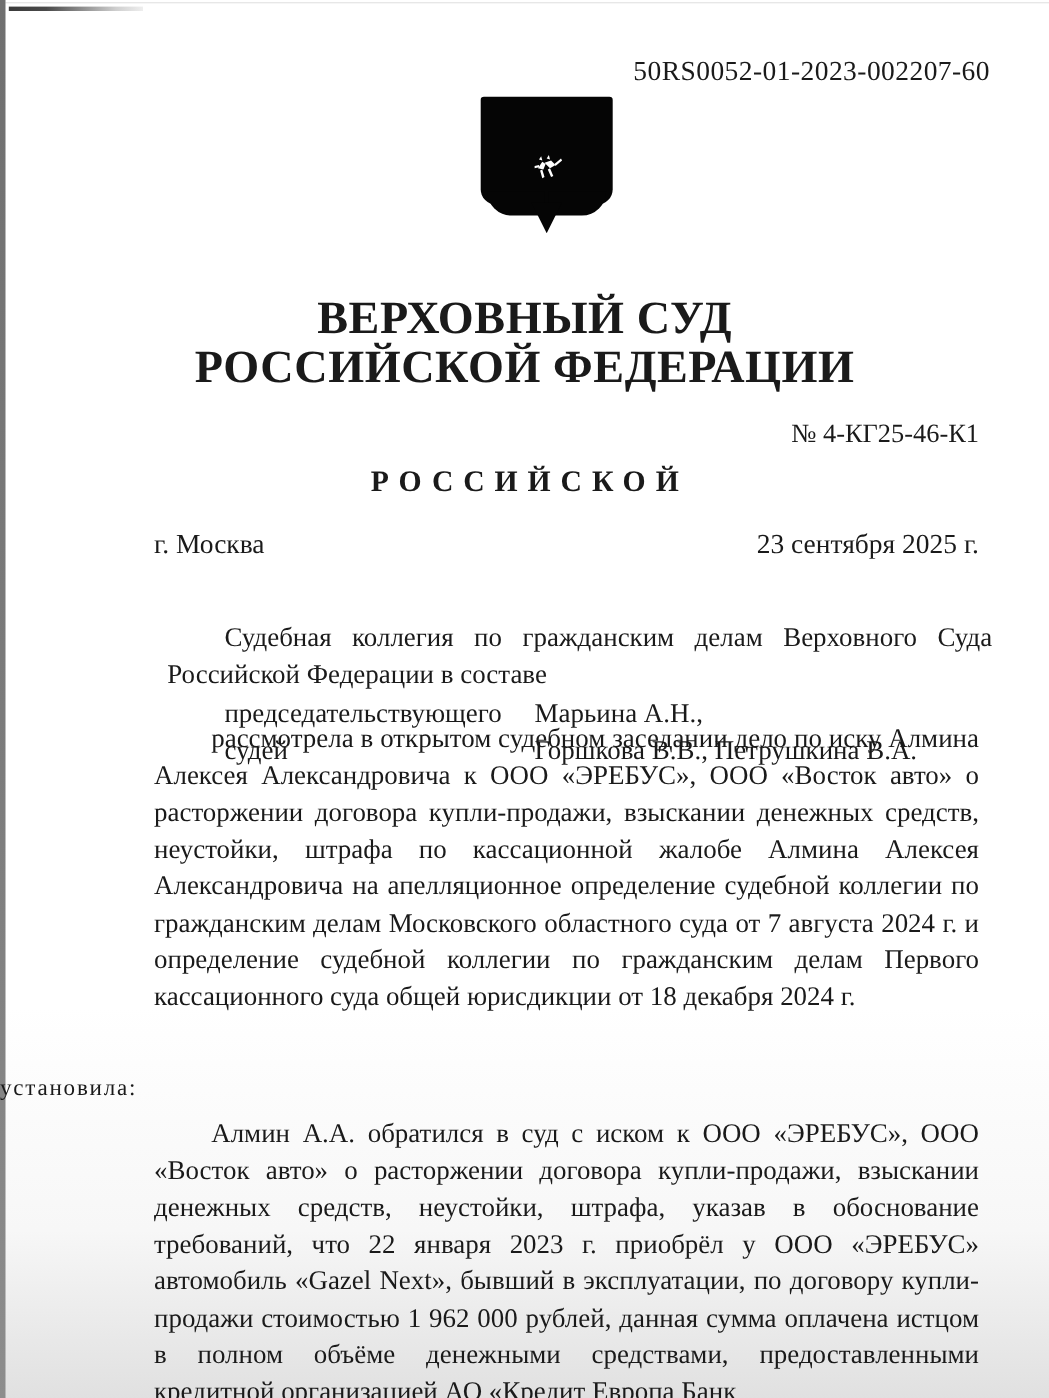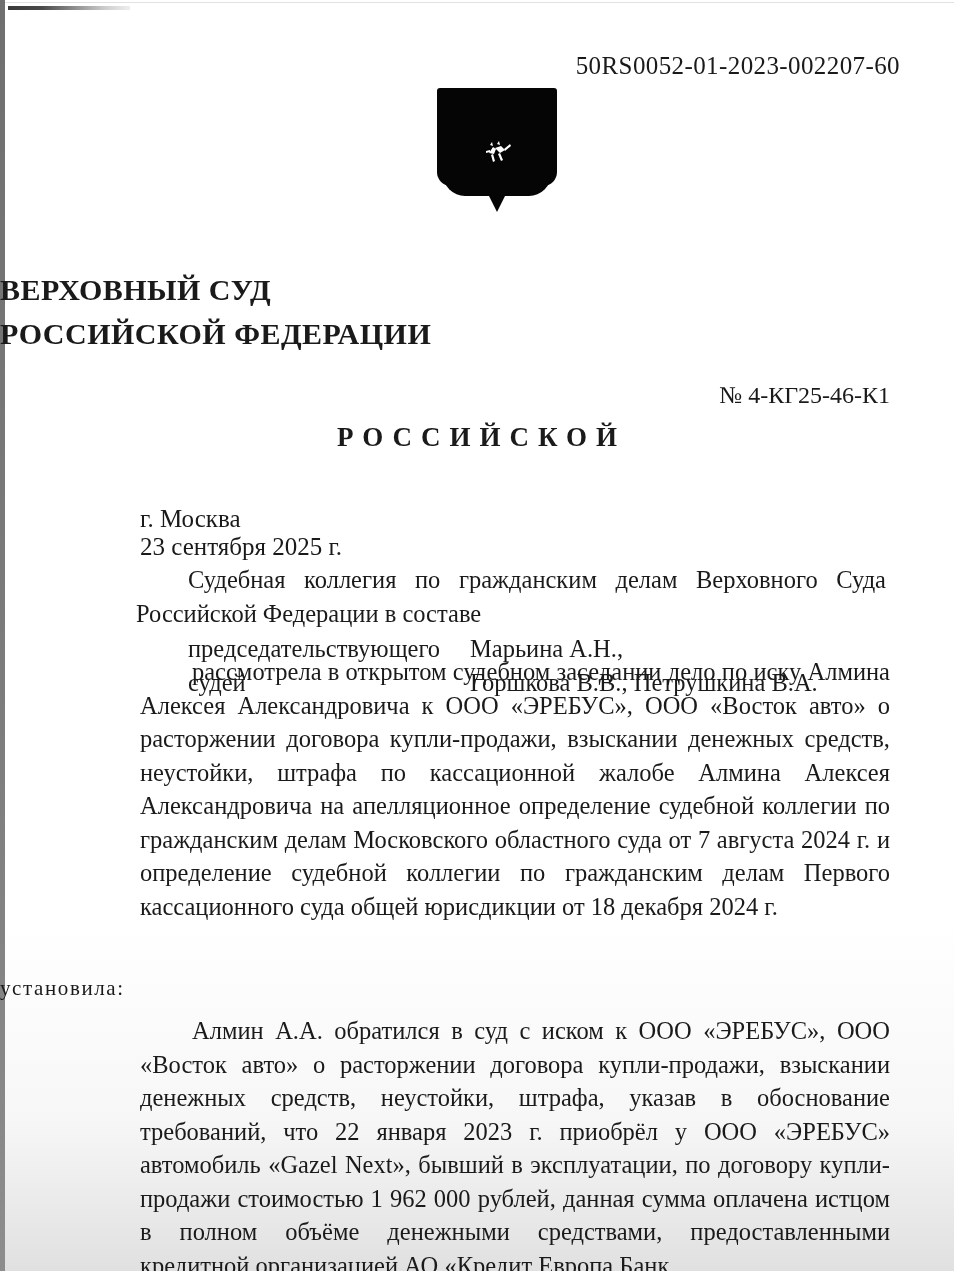--- a/index.html
+++ b/index.html
@@ -98,23 +98,23 @@
     left: 44px; top: 52px;
     width: 32px; height: 26px;
     z-index: 2;
   }
 
   
   .court-title {
     position: absolute;
     left: 0; top: 268px;
     width: 954px;
-    text-align: left;
+    text-align: center;
     font-weight: bold;
-    font-size: 30px;
+    font-size: 42px;
     line-height: 44px;
     letter-spacing: 0.5px;
   }
   .court-title .line2 { display: block; }
 
   .case-number {
     position: absolute;
     left: 0; top: 382px;
     width: 890px;
     text-align: right;
@@ -129,48 +129,47 @@
     text-align: center;
     font-weight: bold;
     font-size: 27px;
     letter-spacing: 9px;
     text-indent: 9px;
   }
 
   
   .place-date {
     position: absolute;
-    left: 140px; top: 505px;
+    left: 140px; top: 482px;
     width: 750px;
     display: flex;
     justify-content: space-between;
     align-items: baseline;
     font-size: 25px;
-    flex-direction: column;
   }
 
   
   .body-text {
     position: absolute;
     left: 140px;
     width: 750px;
     font-size: 24.5px;
     line-height: 33.5px;
   }
   .para {
     margin: 0;
     text-align: justify;
     text-align-last: left;
     text-justify: inter-word;
   }
   .para.indent { text-indent: 52px; }
 
   .panel-block {
     position: absolute;
-    left: 136px; top: 563px;
+    left: 152px; top: 563px;
     width: 750px;
     font-size: 24.5px;
     line-height: 33.5px;
   }
   .panel-intro {
     margin: 0;
     text-align: justify;
     text-align-last: left;
     text-indent: 52px;
   }

